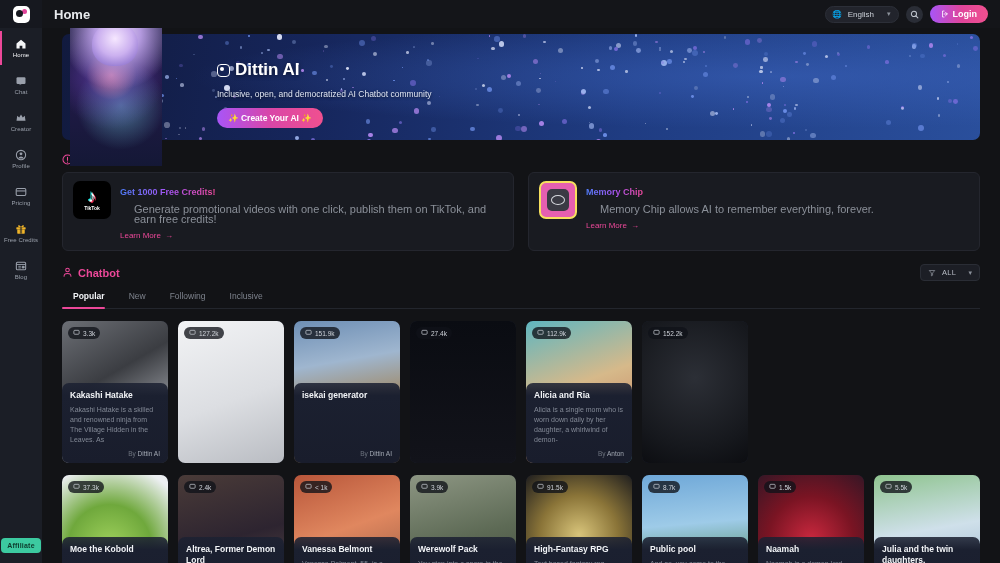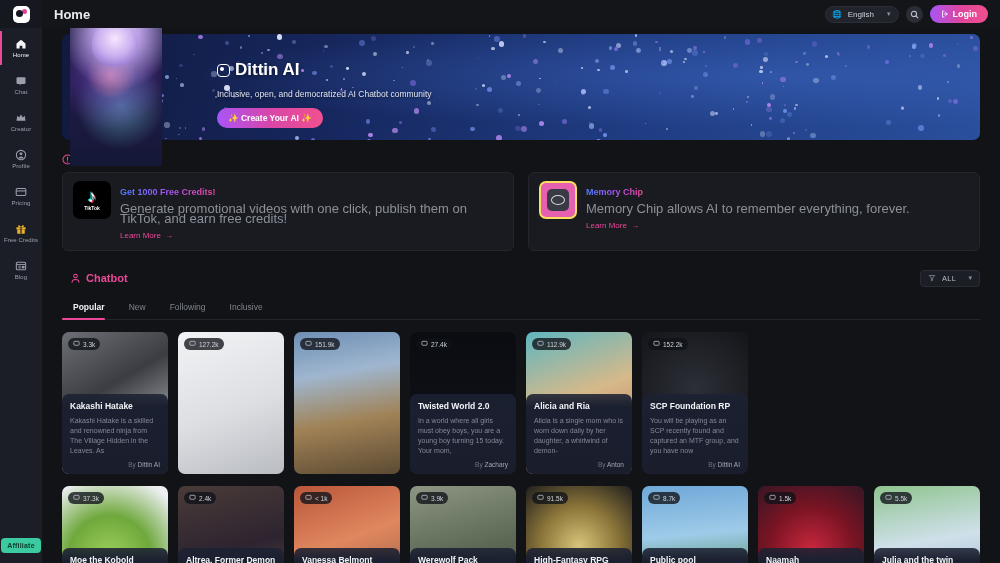--- a/index.html
+++ b/index.html
@@ -227,21 +227,21 @@
     border: 1.6px solid #d6d8de;
   }
   .dc-body { flex: 1; min-width: 0; }
   .dc-title {
     font-size: 9px; font-weight: bold;
     background: linear-gradient(90deg, #4f7dfb 0%, #a855f7 50%, #ec4899 100%);
     -webkit-background-clip: text; background-clip: text;
     -webkit-text-fill-color: transparent; color: transparent;
     display: inline-block;
   }
-  .dc-desc { font-size: 13px; color: #8b9099; margin-top: 5px; line-height: 10px; }
+  .dc-desc { font-size: 11px; color: #8b9099; margin-top: 5px; line-height: 10px; margin-left: 14px; }
   .dc-more {
     display: inline-flex; align-items: center; gap: 4px;
     font-size: 8px; color: #ec4899; margin-top: 6px; cursor: pointer;
   }
 
   
   .chatbot-head {
     display: flex; align-items: center;
     margin: 13px 0 0 0;
   }
@@ -696,21 +696,21 @@
           <div class="dc-desc">Memory Chip allows AI to remember everything, forever.</div>
           <div class="dc-more">
             <span>Learn More</span>
             <span>→</span>
           </div>
         </div>
       </div>
     </div>
 
     <div class="chatbot-head">
-      <div class="sec-head" style="margin:8px">
+      <div class="sec-head" style="margin:0">
         <span class="sico">
           <svg viewBox="0 0 16 16" fill="none" stroke="currentColor" stroke-width="1.5">
             <circle cx="8" cy="4.3" r="2.6"></circle>
               <path d="M3 13.5c0-2.6 2.2-4.2 5-4.2s5 1.6 5 4.2" stroke-linecap="round"></path>
           </svg>
         </span>
         <span class="sec-title">Chatbot</span>
       </div>
       <div class="filter-box">
         <svg viewBox="0 0 16 16" fill="none" stroke="#8b9099" stroke-width="1.5">
@@ -783,33 +783,33 @@
           </div>
         </div>
         <div class="bot-card">
           <div class="bot-thumb" style="background:linear-gradient(170deg,#6e8fb5 0%,#9fb6cf 30%,#a08256 62%,#5c4a32 100%)"></div>
           <div class="badge">
             <span><svg viewBox="0 0 16 16" fill="none" stroke="currentColor" stroke-width="1.6">
                 <rect x="2" y="3" width="12" height="9" rx="2"></rect>
               </svg></span>
             <span>151.9k</span>
           </div>
+          <div class="bot-info">
+            <div class="bot-name">isekai generator</div>
+            <div class="bot-desc"></div>
+            <div class="bot-by">By <b>Dittin AI</b></div>
+          </div>
         </div>
         <div class="bot-card">
           <div class="bot-thumb" style="background:linear-gradient(180deg,#0a0c12 0%,#12131a 100%)"></div>
           <div class="badge">
             <span><svg viewBox="0 0 16 16" fill="none" stroke="currentColor" stroke-width="1.6">
                 <rect x="2" y="3" width="12" height="9" rx="2"></rect>
               </svg></span>
             <span>27.4k</span>
-          </div>
-          <div class="bot-info">
-            <div class="bot-name">Twisted World 2.0</div>
-            <div class="bot-desc">In a world where all girls must obey boys, you are a young boy turning 15 today. Your mom,</div>
-            <div class="bot-by">By <b>Zachary</b></div>
           </div>
         </div>
         <div class="bot-card">
           <div class="bot-thumb" style="background:linear-gradient(160deg,#5fb6c0 0%,#d6b98a 45%,#c98f6a 75%,#2f6f7c 100%)"></div>
           <div class="badge">
             <span><svg viewBox="0 0 16 16" fill="none" stroke="currentColor" stroke-width="1.6">
                 <rect x="2" y="3" width="12" height="9" rx="2"></rect>
               </svg></span>
             <span>112.9k</span>
           </div>
@@ -820,25 +820,20 @@
           </div>
         </div>
         <div class="bot-card">
           <div class="bot-thumb" style="background:radial-gradient(circle at 50% 40%,#2c2f36 0%,#16181d 70%,#0c0d11 100%)"></div>
           <div class="badge">
             <span><svg viewBox="0 0 16 16" fill="none" stroke="currentColor" stroke-width="1.6">
                 <rect x="2" y="3" width="12" height="9" rx="2"></rect>
               </svg></span>
             <span>152.2k</span>
           </div>
-          <div class="bot-info">
-            <div class="bot-name">SCP Foundation RP</div>
-            <div class="bot-desc">You will be playing as an SCP recently found and captured an MTF group, and you have now</div>
-            <div class="bot-by">By <b>Dittin AI</b></div>
-          </div>
         </div>
       </div>
     <div class="card-grid row2" id="row2">
         <div class="bot-card">
           <div class="bot-thumb" style="background:radial-gradient(circle at 45% 50%,#9fd15c 0%,#6fa83c 45%,#eceff2 90%)"></div>
           <div class="badge">
             <span><svg viewBox="0 0 16 16" fill="none" stroke="currentColor" stroke-width="1.6">
                 <rect x="2" y="3" width="12" height="9" rx="2"></rect>
               </svg></span>
             <span>37.3k</span>

